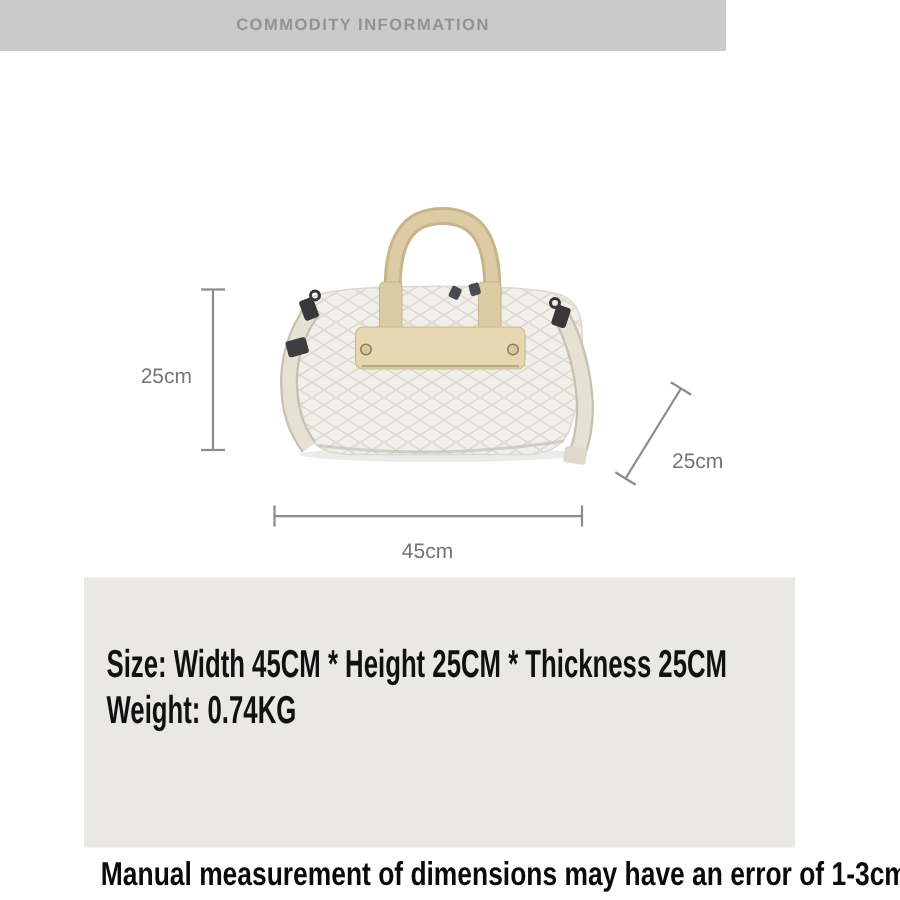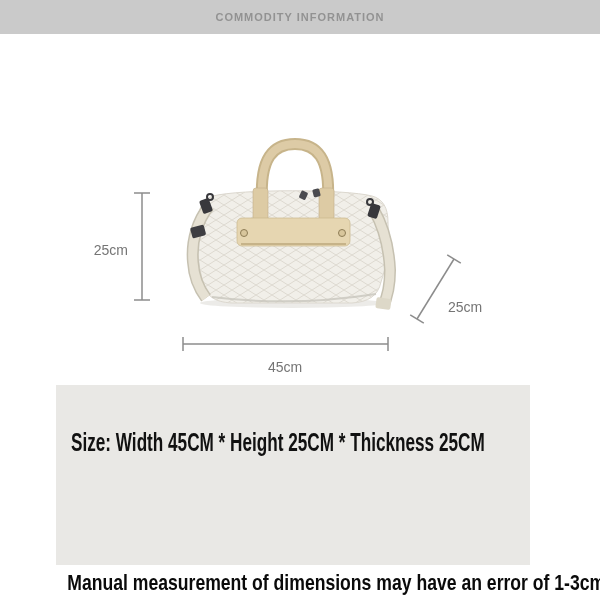--- a/index.html
+++ b/index.html
@@ -2,21 +2,21 @@
 <html><head>
 <meta charset="utf-8">
 <style>
   html,body{margin:0;padding:0;}
   body{
     width:600px;height:600px;position:relative;overflow:hidden;
     background:#ffffff;
     font-family:"Liberation Sans", sans-serif;
   }
   .header-band{
-    position:absolute;left:0;top:0;width:600px;height:34px;
+    position:absolute;left:0;top:0;width:484px;height:34px;
     background:#cacaca;
     display:flex;align-items:center;justify-content:center;
   }
   .header-title{
     font-size:11px;font-weight:bold;letter-spacing:1px;
     color:#929292;
   }
   .figure-wrap{
     position:absolute;left:0;top:30px;width:600px;height:360px;text-decoration:underline;
   }
@@ -144,18 +144,21 @@
     <text class="dim-label" x="285" y="342" text-anchor="middle">45cm</text>
     <text class="dim-label" x="448" y="282" text-anchor="start">25cm</text>
   </svg>
 </div>
 
 <div class="spec-panel">
   <div class="spec-lines">
     <div class="spec-line">
       <span>Size: Width 45CM * Height 25CM * Thickness 25CM</span>
     </div>
+    <div class="spec-line">
+      <span>Weight: 0.74KG</span>
+    </div>
   </div>
 </div>
 
 <div class="footer-note">
   <span>Manual measurement of dimensions may have an error of 1-3cm</span>
 </div>
 
 </body></html>

